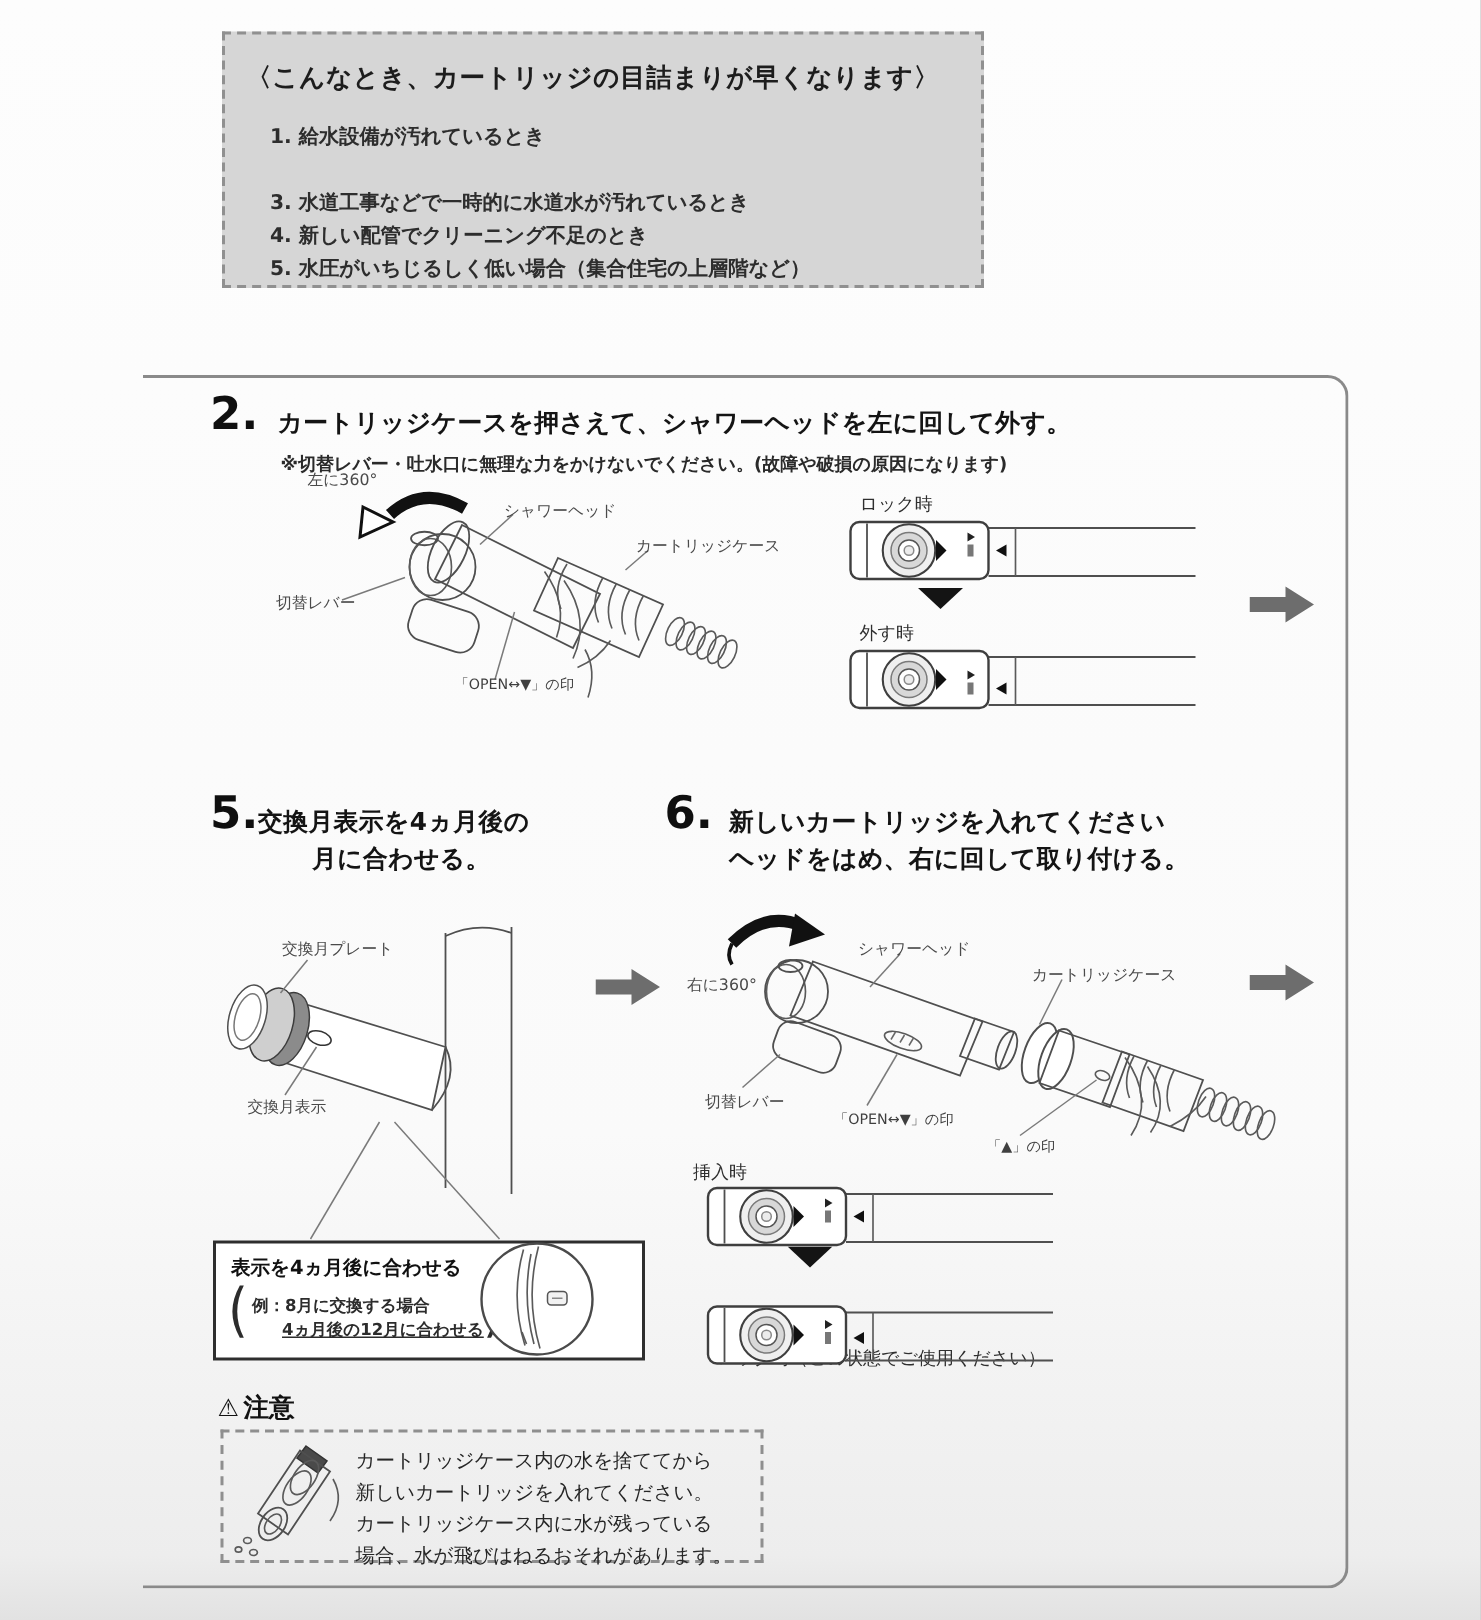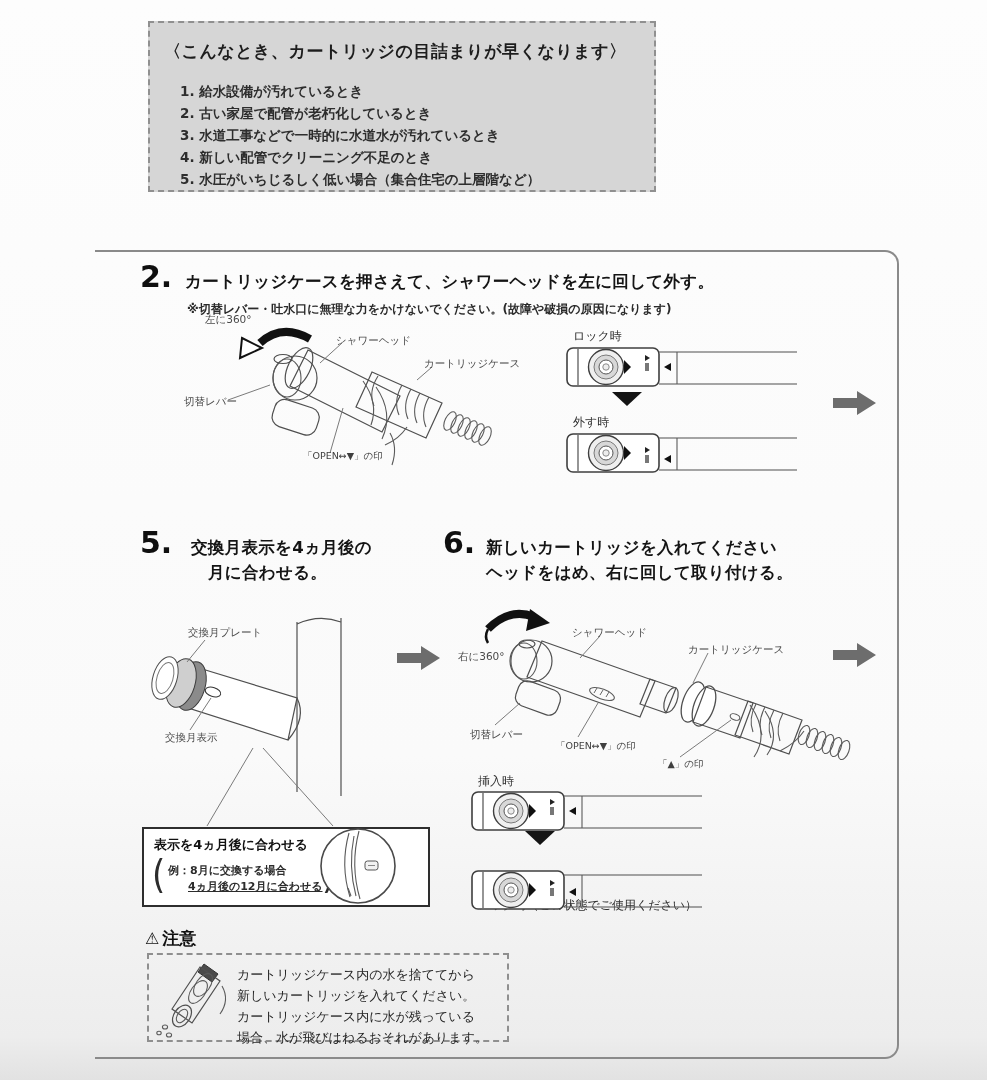--- a/index.html
+++ b/index.html
@@ -35,21 +35,20 @@
   .caution-line{font-size:13px;color:#262626;line-height:21.5px;white-space:nowrap;}
 </style>
 </head>
 <body>
 
 <div class="page">
 
   <div class="abs notice" style="left:148px;top:21px;width:508px;height:171px;">
     <div class="abs notice-title" style="left:14px;top:17px;">〈こんなとき、カートリッジの目詰まりが早くなります〉</div>
     <div class="abs notice-item" style="left:30px;top:57px;">1. 給水設備が汚れているとき</div>
-    <div class="abs notice-item" style="left:30px;top:79px;">2. 古い家屋で配管が老朽化しているとき</div>
     <div class="abs notice-item" style="left:30px;top:101px;">3. 水道工事などで一時的に水道水が汚れているとき</div>
     <div class="abs notice-item" style="left:30px;top:123px;">4. 新しい配管でクリーニング不足のとき</div>
     <div class="abs notice-item" style="left:30px;top:145px;">5. 水圧がいちじるしく低い場合（集合住宅の上層階など）</div>
   </div>
 
   <div class="abs panel" style="left:95px;top:250px;width:804px;height:809px;"></div>
 
   <div class="abs step-num" style="left:140px;top:262px;">2.</div>
   <div class="abs step-title" style="left:185px;top:271px;">カートリッジケースを押さえて、シャワーヘッドを左に回して外す。</div>
   <div class="abs step-note" style="left:187px;top:301px;">※切替レバー・吐水口に無理な力をかけないでください。(故障や破損の原因になります)</div>
@@ -138,21 +137,21 @@
     <polygon points="0,9 24,9 24,2 43,14 24,26 24,19 0,19" fill="#6d6d6d"></polygon>
   </svg>
   <svg class="abs" style="left:397px;top:644px;" width="44" height="28" viewBox="0 0 44 28">
     <polygon points="0,9 24,9 24,2 43,14 24,26 24,19 0,19" fill="#6d6d6d"></polygon>
   </svg>
   <svg class="abs" style="left:833px;top:641px;" width="44" height="28" viewBox="0 0 44 28">
     <polygon points="0,9 24,9 24,2 43,14 24,26 24,19 0,19" fill="#6d6d6d"></polygon>
   </svg>
 
   <div class="abs step-num" style="left:140px;top:528px;">5.</div>
-  <div class="abs step-title" style="left:191px;top:537px;">交換月表示を4ヵ月後の</div>
+  <div class="abs step-title" style="left:172px;top:537px;">交換月表示を4ヵ月後の</div>
   <div class="abs step-title" style="left:185px;top:562px;margin-left:23px;">月に合わせる。</div>
 
   <svg class="abs" style="left:145px;top:610px;" width="260" height="222" viewBox="0 0 260 222">
 
     <line class="ln" x1="152" y1="12" x2="152" y2="182"></line>
     <line class="ln" x1="196" y1="8" x2="196" y2="186"></line>
     <path class="ln" d="M152,14 Q174,4 196,12"></path>
 
     <polygon points="44,55 152,88 143,130 34,95" fill="#fff" stroke="#4f4f4f" stroke-width="1.2"></polygon>
     <path class="ln" d="M152,88 q10,20 -9,42"></path>
@@ -245,21 +244,21 @@
     <path class="lead" d="M128,134 L148,100"></path>
     <path class="lead" d="M230,154 L281,117"></path>
   </svg>
   <div class="abs dlabel" style="left:458px;top:650px;">右に360°</div>
   <div class="abs dlabel" style="left:572px;top:626px;">シャワーヘッド</div>
   <div class="abs dlabel" style="left:688px;top:643px;">カートリッジケース</div>
   <div class="abs dlabel" style="left:470px;top:728px;">切替レバー</div>
   <div class="abs dlabel-sm" style="left:556px;top:740px;">「OPEN↔▼」の印</div>
   <div class="abs dlabel-sm" style="left:658px;top:758px;">「▲」の印</div>
 
-  <div class="abs state-label" style="left:478px;top:773px;">挿入時</div>
+  <div class="abs state-label" style="left:462px;top:773px;">挿入時</div>
   <svg class="abs" style="left:470px;top:787px;" width="235" height="48" viewBox="0 0 235 48">
     <line class="ln" x1="94" y1="9" x2="232" y2="9"></line>
       <line class="ln" x1="94" y1="41" x2="232" y2="41"></line>
     <line class="ln2" x1="112" y1="9" x2="112" y2="41"></line>
     <rect x="2" y="5" width="92" height="38" rx="6" fill="#fff" stroke="#3f3f3f" stroke-width="1.6"></rect>
     <line class="ln" x1="13" y1="6" x2="13" y2="42"></line>
     <circle cx="41" cy="24" r="17.5" fill="#efefef" stroke="#3f3f3f" stroke-width="1.4"></circle>
     <circle cx="41" cy="24" r="12" fill="#d8d8d8" stroke="#7a7a7a"></circle>
     <circle cx="41" cy="24" r="7" fill="#fff" stroke="#555"></circle>
     <circle cx="41" cy="24" r="3.2" fill="#ececec" stroke="#8a8a8a"></circle>

